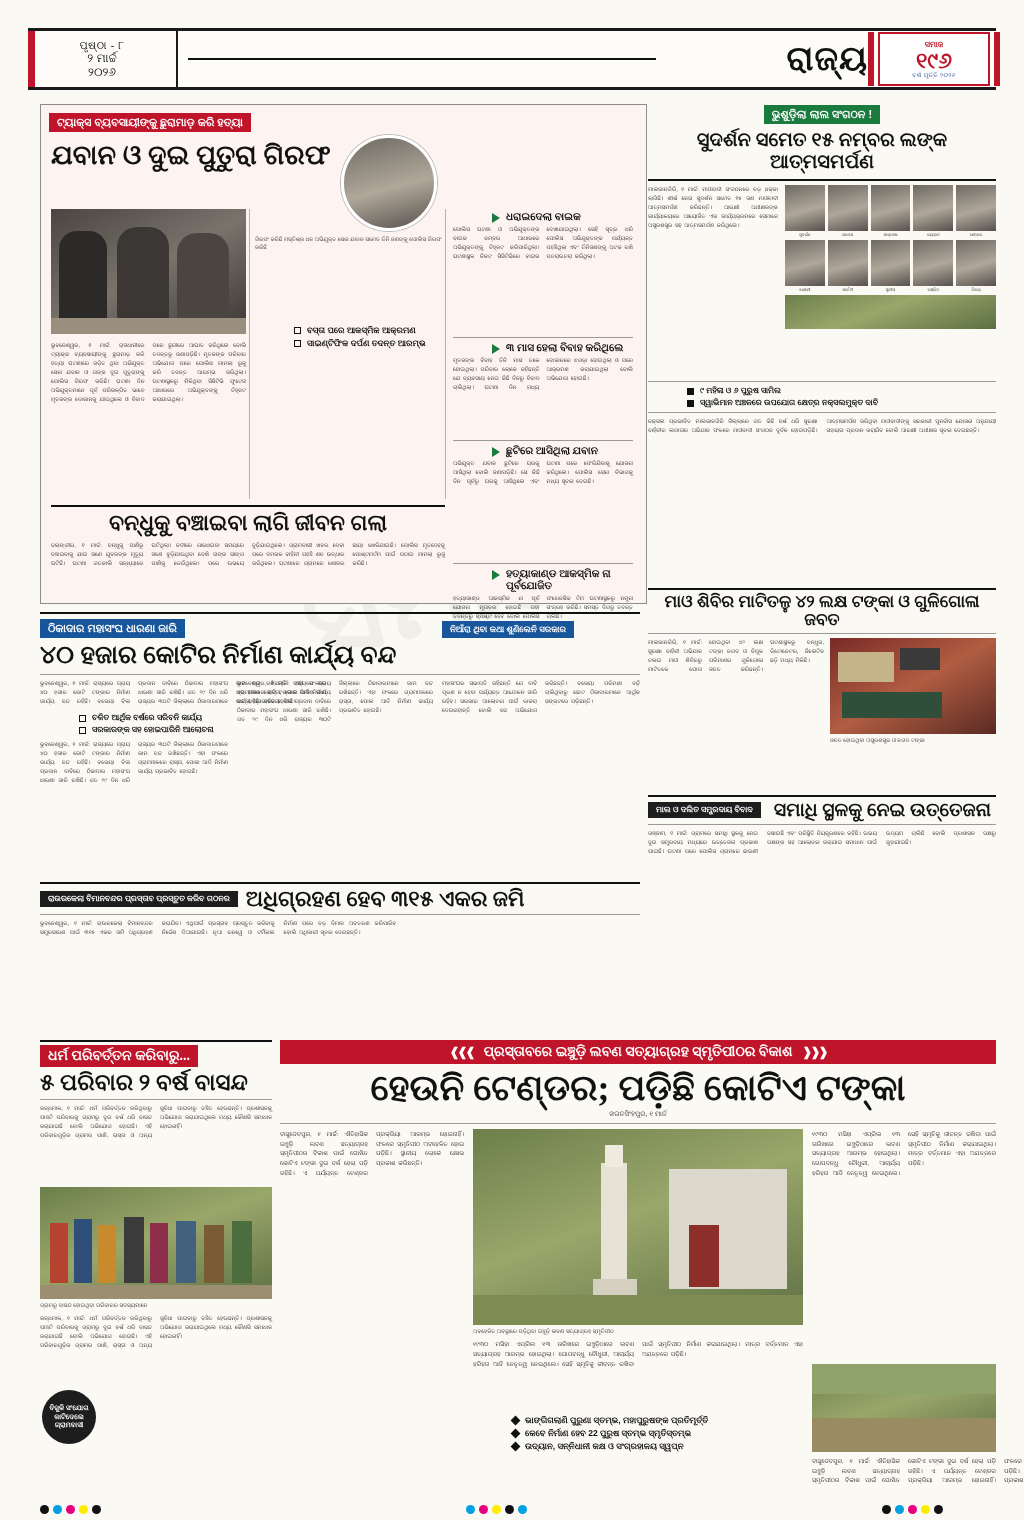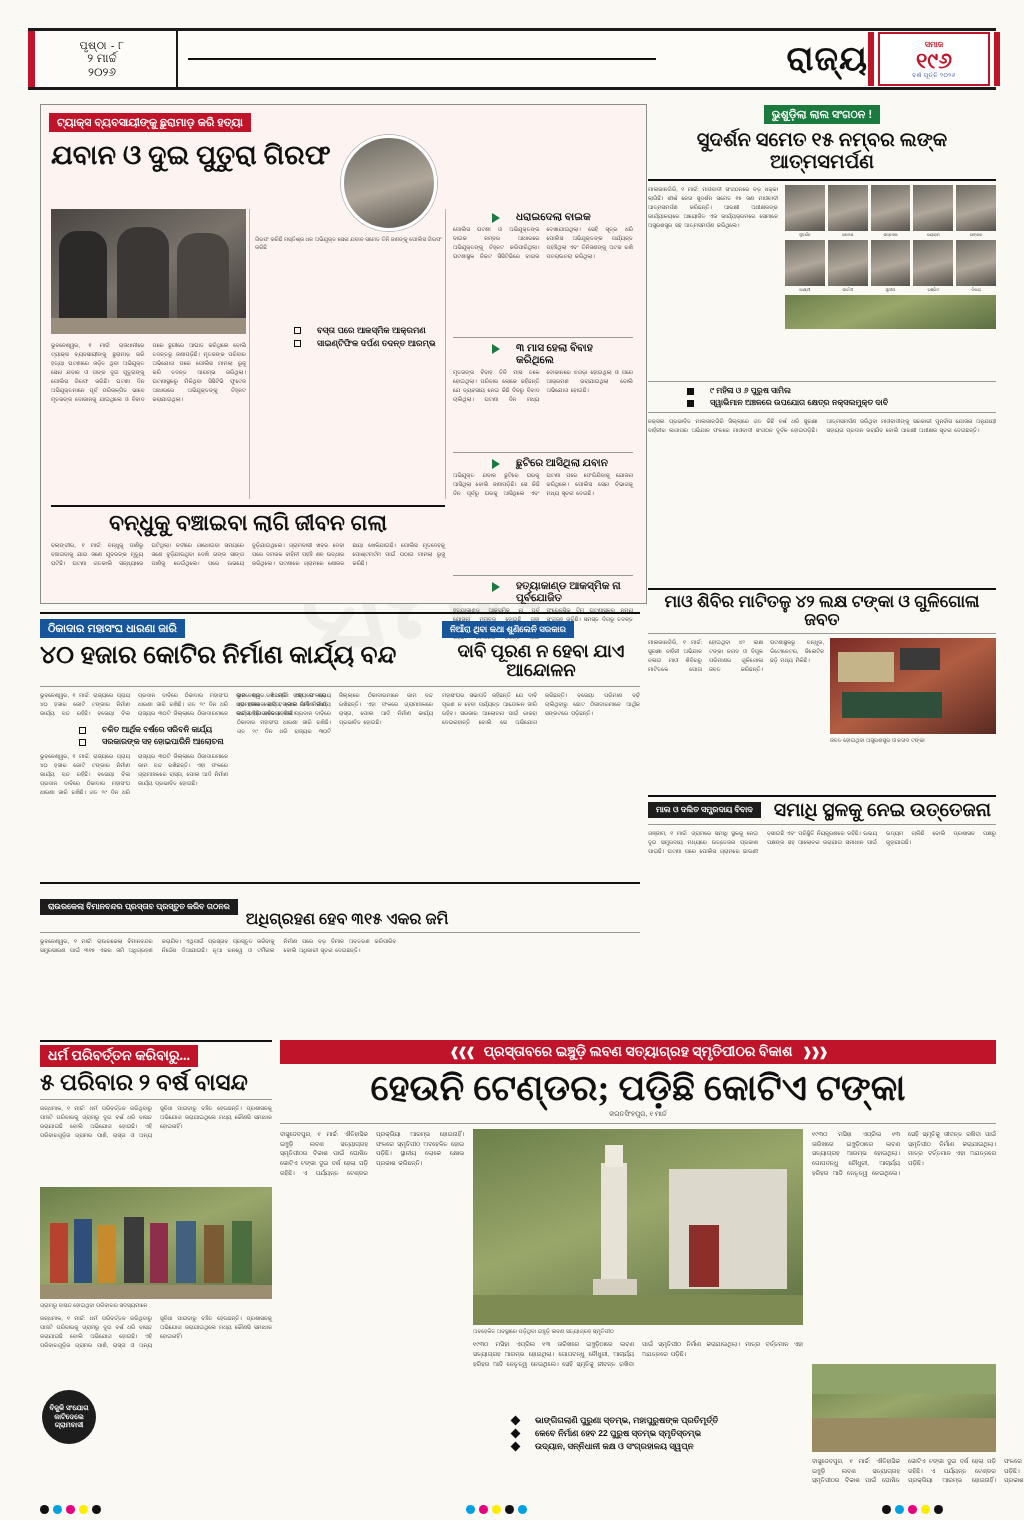--- a/index.html
+++ b/index.html
@@ -75,21 +75,21 @@
   }
   .txt.t6 { font-size:6.1px; line-height:1.6; }
   .rulebar { height:2px; background:#111; }
   .thin { height:1px; background:#999; }
   .box { border:1px solid #8c8c8c; }
   .photo { background:#b9b2a6; position:relative; overflow:hidden; }
   .photo.grn { background:linear-gradient(160deg,#6c7f4a,#9aa76b 45%,#5d6f43); }
   .photo.dark{ background:linear-gradient(150deg,#4a4542,#7a736c 50%,#3a3634); }
   .photo.red { background:linear-gradient(150deg,#7a2a26,#b05d42 50%,#5a2a22); }
   .photo.mug { background:linear-gradient(165deg,#6d6a63,#b0a79a 55%,#55514c); }
-  .bullet-line { display:flex; gap:16px; align-items:flex-start; font-size:8.5px; color:#111; margin:2px 0; font-weight:bold;padding-left:39px;}
+  .bullet-line { display:flex; gap:6px; align-items:flex-start; font-size:8.5px; color:#111; margin:2px 0; font-weight:bold;padding-left:39px;}
   .sq { width:7px; height:7px; border:1.2px solid #111; flex:none; margin-top:2px; }
   .sq.filled { background:#111; }
   .tri { width:0;height:0;border-left:8px solid #1b7a3e;border-top:5px solid transparent;border-bottom:5px solid transparent; flex:none; margin-top:2px;}
   .dia { width:7px;height:7px;background:#111;transform:rotate(45deg); flex:none; margin-top:2px;}
   .subhead {
     font-family:"Liberation Serif", serif; font-weight:bold; color:#111;
   }
   .caption { font-size:5.6px; color:#333; line-height:1.5; }
   .tint { background:#fdf3f1; }
   .mugrow { display:flex; gap:3px; }
@@ -304,21 +304,20 @@
 
   <div class="col" style="left:40px; top:612px; width:600px; height:260px;">
     <div class="rulebar" style="margin-bottom:4px;"></div>
     <div style="display:flex; gap:10px;">
       <div style="width:392px;">
         <span class="kicker blue">ଠିକାଦାର ମହାସଂଘ ଧାରଣା ଜାରି</span>
         <div class="hl" style="font-size:25px; margin-top:4px;">୪୦ ହଜାର କୋଟିର ନିର୍ମାଣ କାର୍ଯ୍ୟ ବନ୍ଦ</div>
       </div>
       <div style="flex:1;">
         <span class="kicker blue" style="font-size:8.5px;">ନିଆଁରା ଥିବା କଥା ଶୁଣିଲେନି ସରକାର</span>
-        <div class="hl" style="font-size:18px; margin-top:4px; text-align:center;">ଦାବି ପୂରଣ ନ ହେବା ଯାଏ ଆନ୍ଦୋଳନ</div>
       </div>
     </div>
     <div class="thin" style="margin:6px 0 4px 0;"></div>
     <div style="display:flex; gap:9px;">
       <div style="width:188px;">
         <div class="txt" style="height:30px; column-count:2; column-gap:8px;">ଭୁବନେଶ୍ୱର, ୧ ମାର୍ଚ୍ଚ: ରାଜ୍ୟରେ ପ୍ରାୟ ୪୦ ହଜାର କୋଟି ଟଙ୍କାର ନିର୍ମାଣ କାର୍ଯ୍ୟ ବନ୍ଦ ରହିଛି। ବକେୟା ବିଲ ପ୍ରଦାନ ଦାବିରେ ଠିକାଦାର ମହାସଂଘ ଧାରଣା ଜାରି ରଖିଛି। ଗତ ୨୯ ଦିନ ଧରି ରାଜ୍ୟର ୩୦ଟି ଜିଲ୍ଲାରେ ଠିକାଦାରମାନେ କାମ ବନ୍ଦ ରଖିଛନ୍ତି। ଏହା ଫଳରେ ଗ୍ରାମାଞ୍ଚଳରେ ରାସ୍ତା, ପୋଲ ଆଦି ନିର୍ମାଣ କାର୍ଯ୍ୟ ପ୍ରଭାବିତ ହୋଇଛି।</div>
         <div style="margin-top:4px;">
           <div class="bullet-line">
             <span class="sq"></span>
             <span style="font-size:8px;">ଚଳିତ ଆର୍ଥିକ ବର୍ଷରେ ସରିବନି କାର୍ଯ୍ୟ</span>
@@ -332,21 +331,21 @@
       </div>
       <div class="txt" style="width:196px; height:195px; column-count:2; column-gap:8px;">ଭୁବନେଶ୍ୱର, ୧ ମାର୍ଚ୍ଚ: ରାଜ୍ୟରେ ପ୍ରାୟ ୪୦ ହଜାର କୋଟି ଟଙ୍କାର ନିର୍ମାଣ କାର୍ଯ୍ୟ ବନ୍ଦ ରହିଛି। ବକେୟା ବିଲ ପ୍ରଦାନ ଦାବିରେ ଠିକାଦାର ମହାସଂଘ ଧାରଣା ଜାରି ରଖିଛି। ଗତ ୨୯ ଦିନ ଧରି ରାଜ୍ୟର ୩୦ଟି ଜିଲ୍ଲାରେ ଠିକାଦାରମାନେ କାମ ବନ୍ଦ ରଖିଛନ୍ତି। ଏହା ଫଳରେ ଗ୍ରାମାଞ୍ଚଳରେ ରାସ୍ତା, ପୋଲ ଆଦି ନିର୍ମାଣ କାର୍ଯ୍ୟ ପ୍ରଭାବିତ ହୋଇଛି।</div>
       <div class="txt" style="flex:1; height:195px; column-count:2; column-gap:8px;">ମହାସଂଘର ସଭାପତି କହିଛନ୍ତି ଯେ ଦାବି ପୂରଣ ନ ହେବା ପର୍ଯ୍ୟନ୍ତ ଆନ୍ଦୋଳନ ଜାରି ରହିବ। ସରକାର ଆଲୋଚନା ପାଇଁ ଡାକରା ଦେଇନାହାନ୍ତି ବୋଲି ସେ ଅଭିଯୋଗ କରିଛନ୍ତି। ବକେୟା ପରିମାଣ ବଢ଼ି ଚାଲିଥିବାରୁ ଛୋଟ ଠିକାଦାରମାନେ ଆର୍ଥିକ ସଙ୍କଟରେ ପଡ଼ିଛନ୍ତି।</div>
     </div>
   </div>
 
   <div class="col" style="left:40px; top:882px; width:600px; height:150px;">
     <div class="rulebar" style="margin-bottom:3px;"></div>
     <div style="display:flex; align-items:center; gap:8px;">
       <span class="kicker dark" style="font-size:8px;">ରାଉରକେଲା ବିମାନବନ୍ଦର ପ୍ରସ୍ତାବ ପ୍ରସ୍ତୁତ କରିବ ଗଠନର</span>
-      <span class="hl" style="font-size:16px;margin-top:24px;">ଅଧିଗ୍ରହଣ ହେବ ୩୧୫ ଏକର ଜମି</span>
+      <span class="hl" style="font-size:22px;">ଅଧିଗ୍ରହଣ ହେବ ୩୧୫ ଏକର ଜମି</span>
     </div>
     <div class="thin" style="margin:4px 0;"></div>
     <div class="txt" style="height:108px; column-count:5; column-gap:9px;">ଭୁବନେଶ୍ୱର, ୧ ମାର୍ଚ୍ଚ: ରାଉରକେଲା ବିମାନବନ୍ଦର ସମ୍ପ୍ରସାରଣ ପାଇଁ ୩୧୫ ଏକର ଜମି ଅଧିଗ୍ରହଣ କରାଯିବ। ଏଥିପାଇଁ ପ୍ରସ୍ତାବ ପ୍ରସ୍ତୁତ କରିବାକୁ ନିର୍ଦ୍ଦେଶ ଦିଆଯାଇଛି। ନୂଆ ରନୱେ ଓ ଟର୍ମିନାଲ ନିର୍ମାଣ ପରେ ବଡ଼ ବିମାନ ଅବତରଣ କରିପାରିବ ବୋଲି ଅଧିକାରୀ ସୂଚନା ଦେଇଛନ୍ତି।</div>
   </div>
 
   <div class="col" style="left:40px; top:1040px; width:232px; height:440px;">
     <div class="rulebar" style="margin-bottom:3px;"></div>
     <span class="kicker" style="font-size:14px;font-family:Liberation Serif, serif;">ଧର୍ମ ପରିବର୍ତ୍ତନ କରିବାରୁ...</span>
     <div class="hl" style="font-size:23px; margin-top:4px;">୫ ପରିବାର ୨ ବର୍ଷ ବାସନ୍ଦ</div>
     <div class="thin" style="margin:4px 0;"></div>

